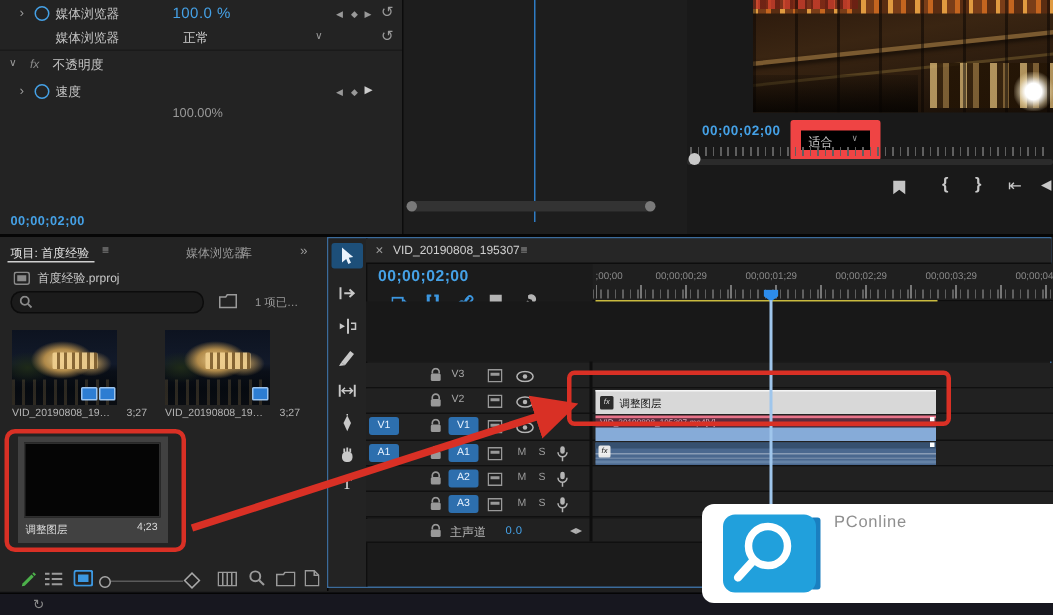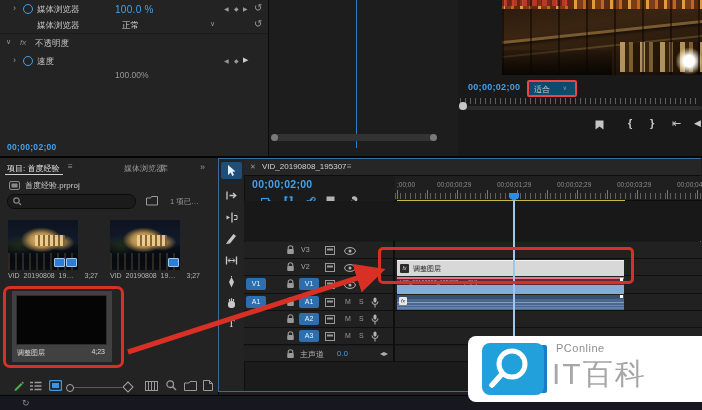--- a/index.html
+++ b/index.html
@@ -93,21 +93,21 @@
       <div class="abs" style="left:0;top:0;width:70px;height:6px;opacity:.85;background:repeating-linear-gradient(90deg,#c23a2a 0 5px,#6e1f14 5px 10px);"></div>
       <div class="abs" style="left:-10px;top:30px;width:230px;height:3px;background:#7a5a30;transform:rotate(-6deg);box-shadow:0 2px 3px rgba(0,0,0,.6);"></div>
       <div class="abs" style="left:-10px;top:45px;width:230px;height:2px;background:#55401f;transform:rotate(-6deg);"></div>
       <div class="abs" style="left:118px;top:42px;width:82px;height:30px;opacity:.85;background:repeating-linear-gradient(90deg,#c9a86a 0 5px,#3a260f 5px 9px,#8a6a3a 9px 13px,#241505 13px 20px);"></div>
       <div class="abs" style="left:174px;top:48px;width:26px;height:26px;background:radial-gradient(circle,#ffffff 0 30%,rgba(255,240,200,.45) 55%,transparent 75%);"></div>
       <div class="abs" style="left:0;top:0;width:200px;height:75px;background:repeating-linear-gradient(90deg,rgba(8,4,2,.5) 0 2px,transparent 2px 28px);"></div>
       <div class="abs" style="left:0;top:50px;width:110px;height:25px;background:linear-gradient(180deg,rgba(5,3,1,.2),rgba(5,3,1,.85));"></div>
     </div>
 
     <span class="abs tc" style="left:10px;top:82px;font-size:9px;font-weight:bold;">00;00;02;00</span>
-    <div class="abs" style="left:69px;top:80px;width:46px;height:13px;background:#0c4a6e;border:2px solid #ef4444;border-radius:2px;font-size:8px;color:#ccc;font-family:Liberation Mono, monospace;">
+    <div class="abs" style="left:69px;top:80px;width:46px;height:13px;background:#000000;border:7px solid #ef4444;border-radius:2px;font-size:8px;color:#ccc;font-family:Liberation Mono, monospace;">
       <span class="abs" style="left:5px;top:2px;">适合</span>
       <span class="abs dim" style="left:34px;top:2px;font-size:6px;">∨</span>
     </div>
 
     <div class="abs ticks" style="left:2px;top:98px;width:240px;height:6px;"></div>
     <div class="abs" style="left:0;top:106px;width:244px;height:4px;background:#2b2b2b;border-radius:2px;"></div>
     <div class="abs" style="left:1px;top:102px;width:8px;height:8px;background:#c8c8c8;border-radius:50%;"></div>
 
     <svg class="abs" width="9" height="10" viewBox="0 0 9 10" style="left:137px;top:120px;">
       <path d="M0.5 0.5 h8 v9 l-4 -3 l-4 3 z" fill="#c4c4c4"></path>
@@ -431,16 +431,15 @@
 
   <div class="abs" style="left:468px;top:336px;width:234px;height:66px;background:#ffffff;border-radius:8px 0 0 8px;z-index:50;">
     <div style="position:absolute;left:72px;top:9px;width:7px;height:48px;background:#1a7fc0;border-radius:2px;"></div>
     <div style="position:absolute;left:14px;top:7px;width:62px;height:52px;background:#21a0dc;border-radius:8px;">
       <svg width="62" height="52" viewBox="0 0 62 52" style="position:absolute;left:0;top:0;">
         <circle cx="30" cy="21" r="13" fill="none" stroke="#ffffff" stroke-width="5"></circle>
         <path d="M20 31 L10 42" stroke="#ffffff" stroke-width="5.5" stroke-linecap="round"></path>
       </svg>
     </div>
     <span style="position:absolute;left:88px;top:6px;font-size:11px;color:#8f8f8f;letter-spacing:.5px;">PConline</span>
-    <span style="position:absolute;left:84px;top:18px;font-size:30px;color:#a6a6a6;letter-spacing:2px;">IT百科</span>
   </div>
 
 </div>
 
 </body></html>

